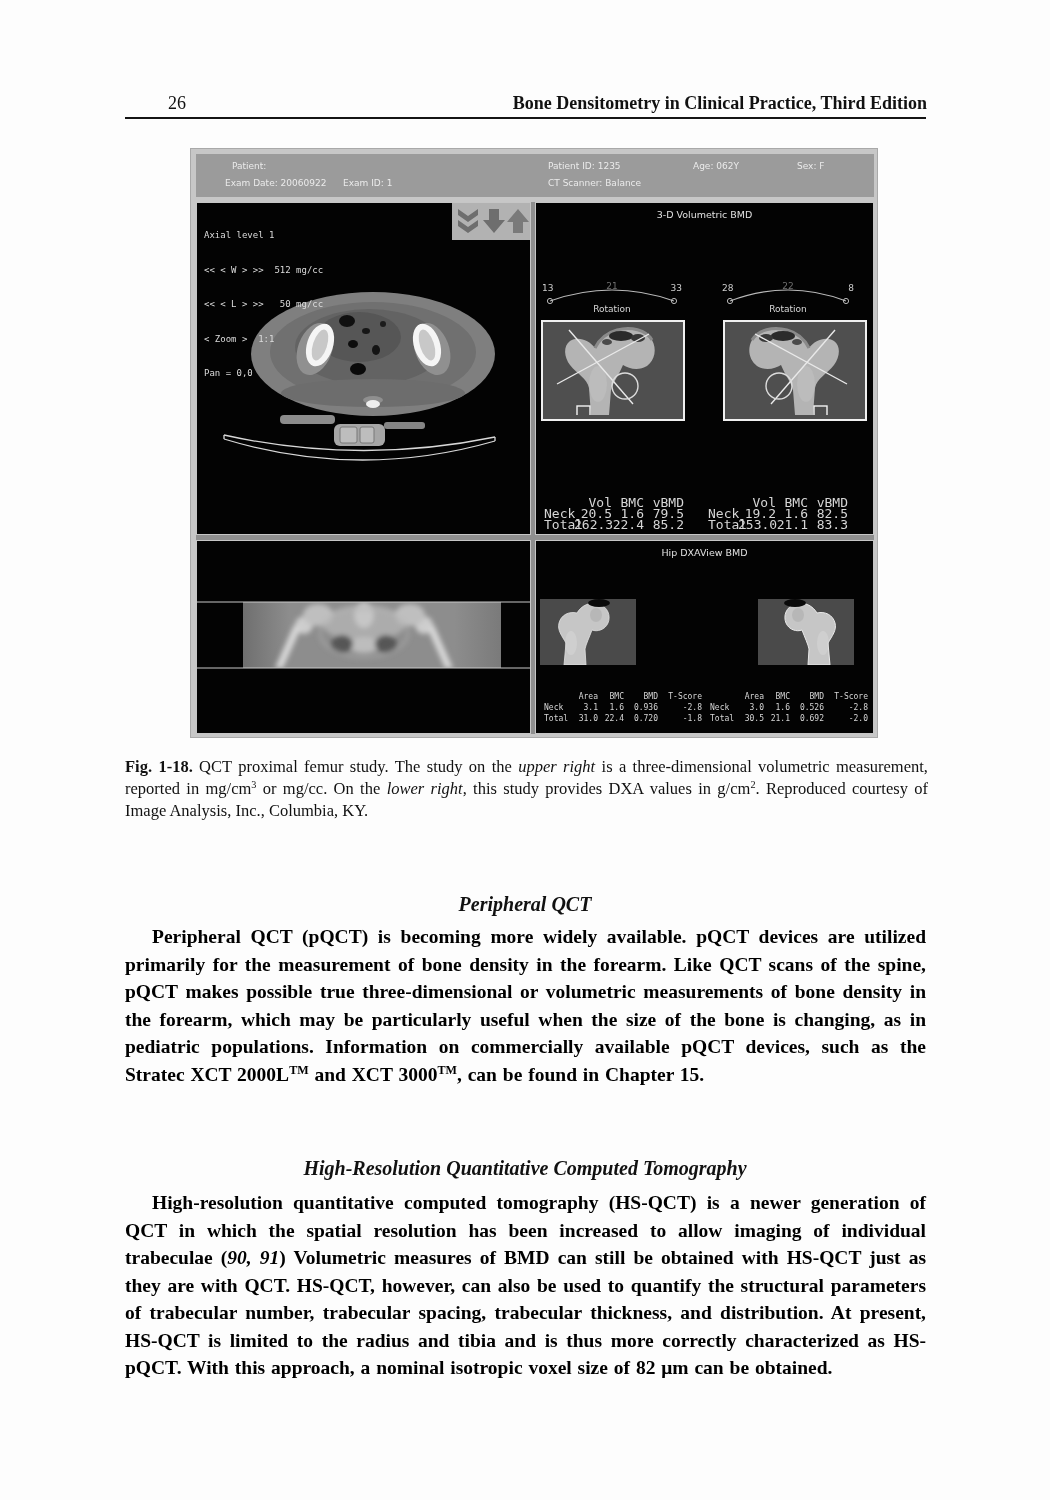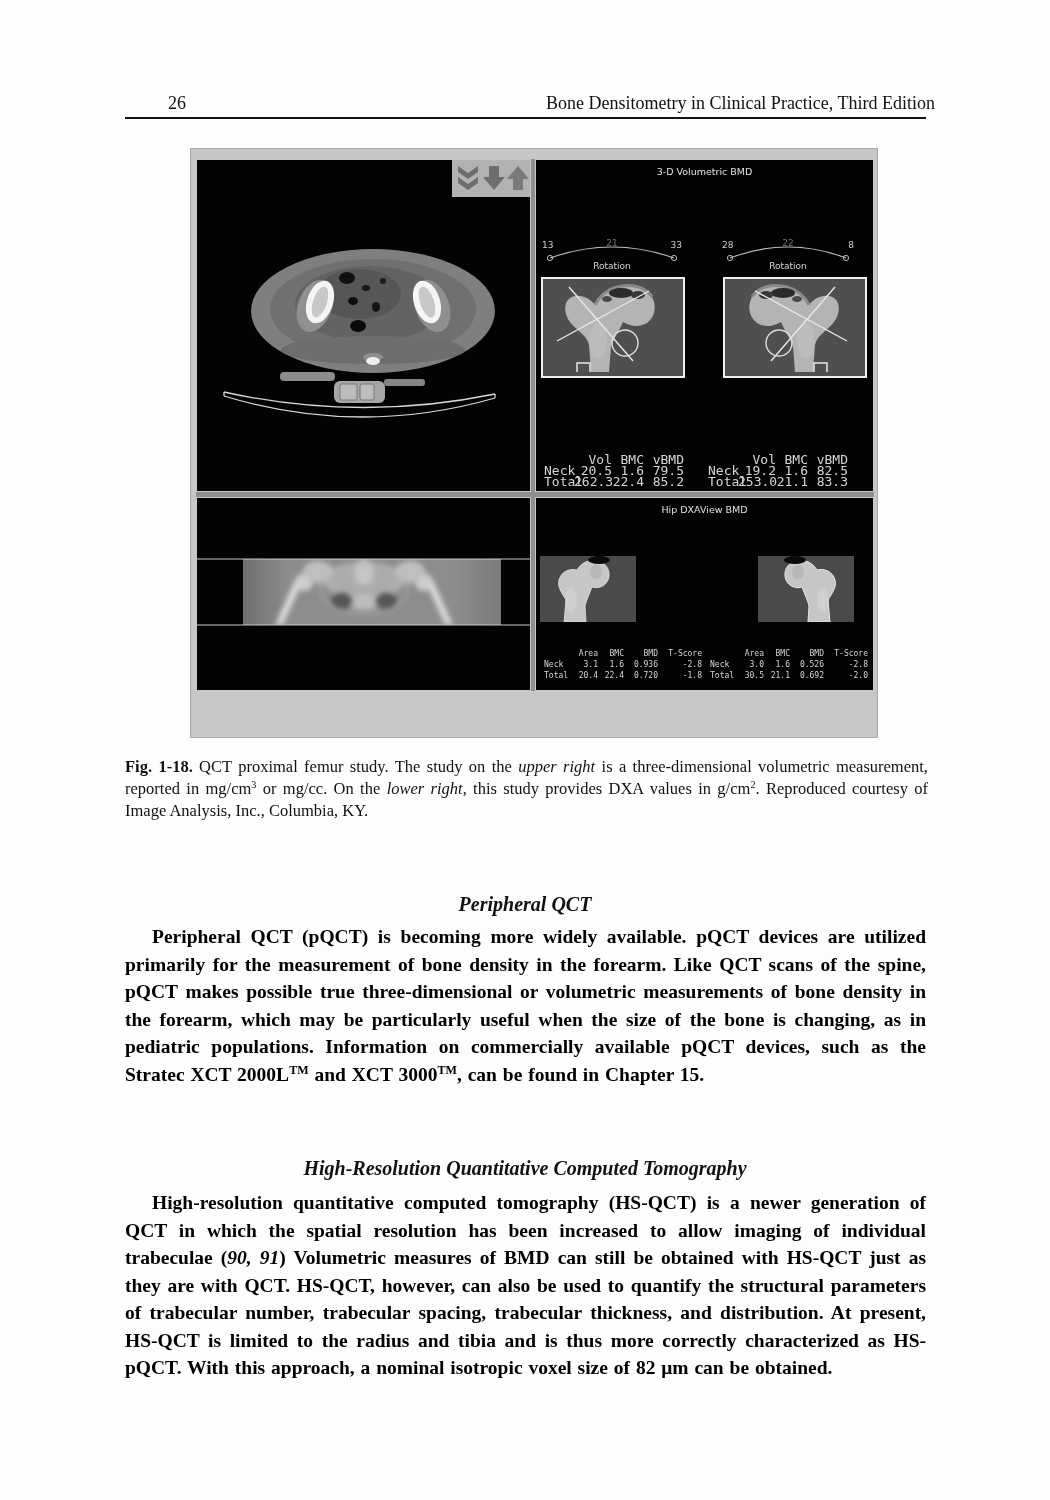--- a/index.html
+++ b/index.html
@@ -2,21 +2,21 @@
 <html><head>
 <meta charset="utf-8">
 <style>
   html,body{margin:0;padding:0;background:#e8e8e8;}
   #page{position:relative;width:1050px;height:1500px;background:#fdfdfd;margin:0 auto;
         font-family:"Liberation Serif",serif;color:#111;overflow:hidden;}
   .abs{position:absolute;}
 
   
   #page-number{left:126px;top:93px;font-size:18px;margin-left:42px;}
-  #running-title{right:115px;top:93px;font-size:18px;}
+  #running-title{right:123px;top:93px;font-size:18px;font-weight:bold;}
   #header-rule{left:125px;top:117px;width:801px;height:2px;background:#141414;}
 
   
   #figure{left:190px;top:148px;width:688px;height:590px;background:#c7c7c7;
           border:1px solid #a9a9a9;box-sizing:border-box;padding:5px;}
   #patient-bar{position:relative;width:678px;height:43px;background:#9b9b9b;
                font-family:"DejaVu Sans",sans-serif;font-size:9px;color:#ebebeb;}
   #patient-bar span{position:absolute;white-space:pre;}
   #panels{position:relative;width:678px;height:532px;background:#8f8f8f;margin-top:5px;}
   .panel{position:absolute;background:#030303;border:1px solid #c6c6c6;box-sizing:border-box;overflow:hidden;}
@@ -80,20 +80,29 @@
 <body>
 
 <div id="page">
 
   <div class="abs" id="page-number">26</div>
   <div class="abs" id="running-title">Bone Densitometry in Clinical Practice, Third Edition</div>
   <div class="abs" id="header-rule"></div>
 
   <div class="abs" id="figure">
 
+    <div id="patient-bar">
+      <span style="left:36px;top:7px">Patient:</span>
+      <span style="left:352px;top:7px">Patient ID: 1235</span>
+      <span style="left:497px;top:7px">Age: 062Y</span>
+      <span style="left:601px;top:7px">Sex: F</span>
+      <span style="left:29px;top:24px">Exam Date: 20060922</span>
+      <span style="left:147px;top:24px">Exam ID: 1</span>
+      <span style="left:352px;top:24px">CT Scanner: Balance</span>
+    </div>
 
     <div id="panels">
 
       <div class="panel" id="axial-panel">
         <svg class="abs" width="333" height="331" viewBox="0 0 333 331">
           <ellipse cx="176" cy="151" rx="122" ry="62" fill="#7f7f7f"></ellipse>
           <ellipse cx="176" cy="149" rx="103" ry="50" fill="#707070"></ellipse>
           <ellipse cx="172" cy="144" rx="74" ry="38" fill="#636363"></ellipse>
           <ellipse cx="162" cy="134" rx="42" ry="25" fill="#565656"></ellipse>
           <ellipse cx="176" cy="190" rx="92" ry="14" fill="#6d6d6d"></ellipse>
@@ -121,20 +130,27 @@
 
           <rect x="137" y="221" width="51" height="22" rx="6" fill="#a6a6a6"></rect>
           <rect x="143" y="224" width="17" height="16" rx="2" fill="#bdbdbd" stroke="#787878" stroke-width="1"></rect>
           <rect x="163" y="224" width="14" height="16" rx="2" fill="#bdbdbd" stroke="#787878" stroke-width="1"></rect>
 
           <path d="M27,232 Q162,262 298,234" stroke="#d8d8d8" stroke-width="1.3" fill="none"></path>
           <path d="M27,236 Q162,277 298,238" stroke="#d8d8d8" stroke-width="1.3" fill="none"></path>
           <path d="M27,232 L27,236 M298,234 L298,238" stroke="#d8d8d8" stroke-width="1.3"></path>
         </svg>
 
+        <div class="abs devtext" id="axial-overlay">
+          <div>Axial level 1</div>
+          <div>&lt;&lt; &lt; W &gt; &gt;&gt;  512 mg/cc</div>
+          <div>&lt;&lt; &lt; L &gt; &gt;&gt;   50 mg/cc</div>
+          <div>&lt; Zoom &gt;  1:1</div>
+          <div>Pan = 0,0</div>
+        </div>
 
         <div class="abs" id="view-controls">
           <svg width="78" height="37" viewBox="0 0 78 37">
             <g fill="#6e6e6e">
               <polygon points="6,6 16,13 26,6 26,12 16,19 6,12"></polygon>
               <polygon points="6,17 16,24 26,17 26,23 16,30 6,23"></polygon>
             </g>
             <polygon fill="#6e6e6e" points="37,6 47,6 47,17 53,17 42,30 31,17 37,17"></polygon>
             <polygon fill="#7a7a7a" points="61,30 71,30 71,19 77,19 66,6 55,19 61,19"></polygon>
           </svg>
@@ -313,21 +329,21 @@
           </div>
           <div class="drow">
             <span class="dlabel">Neck</span>
             <span class="xc1">3.1</span>
             <span class="xc2">1.6</span>
             <span class="xc3">0.936</span>
             <span class="xc4">-2.8</span>
           </div>
           <div class="drow">
             <span class="dlabel">Total</span>
-            <span class="xc1">20.4</span>
+            <span class="xc1">31.0</span>
             <span class="xc2">22.4</span>
             <span class="xc3">0.720</span>
             <span class="xc4">-1.8</span>
           </div>
         </div>
 
         <div class="dtable dxa-table" style="left:174px;top:150px;">
           <div class="drow">
             <span class="dlabel"></span>
             <span class="xc1">Area</span>

